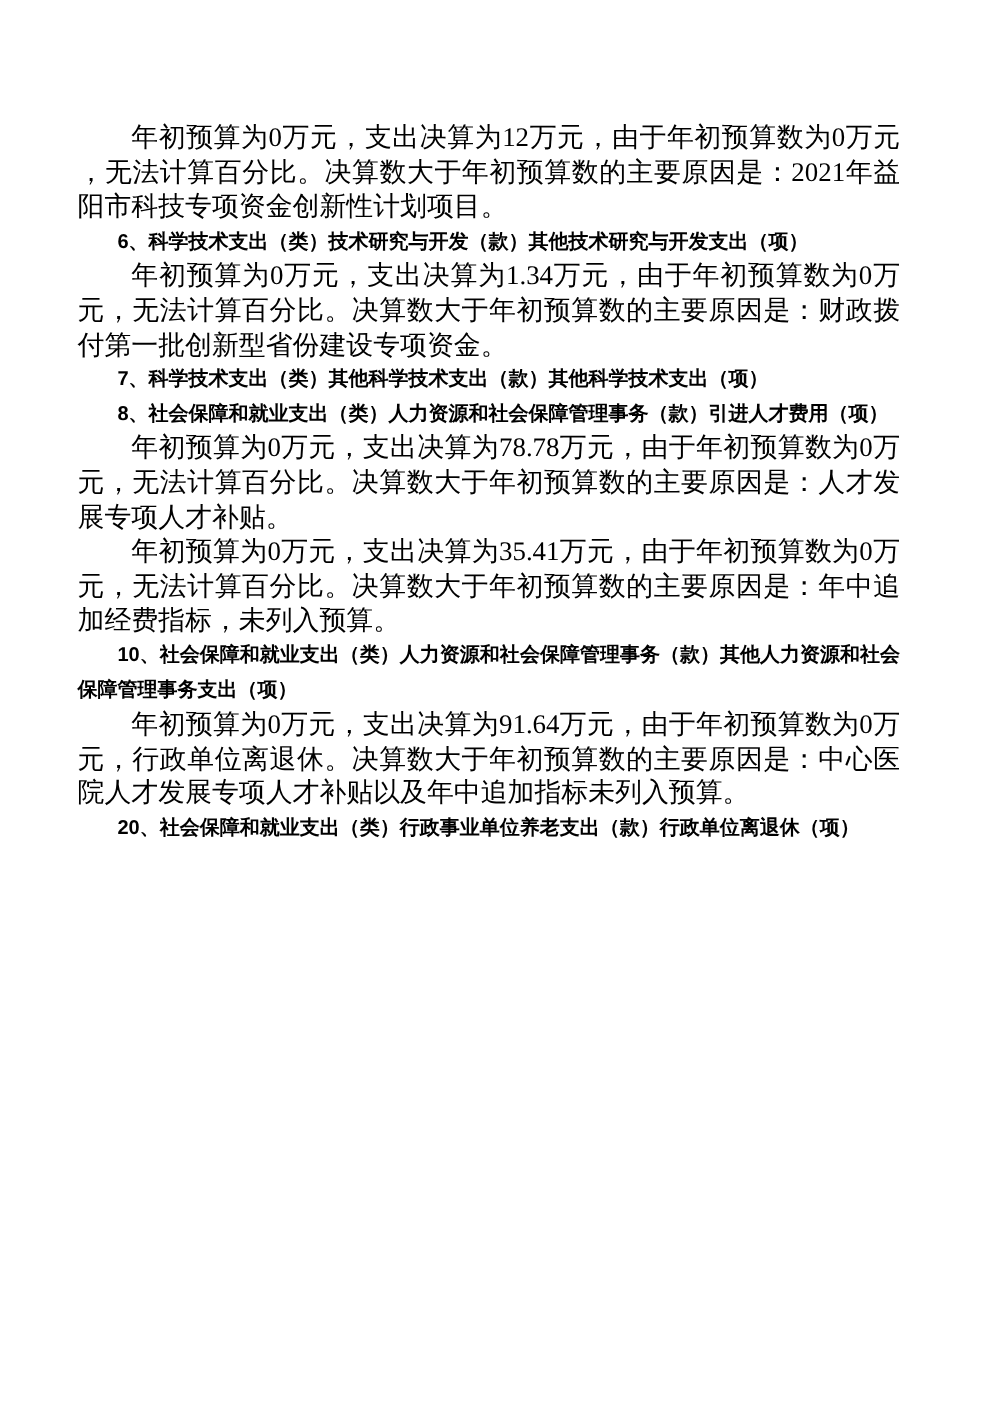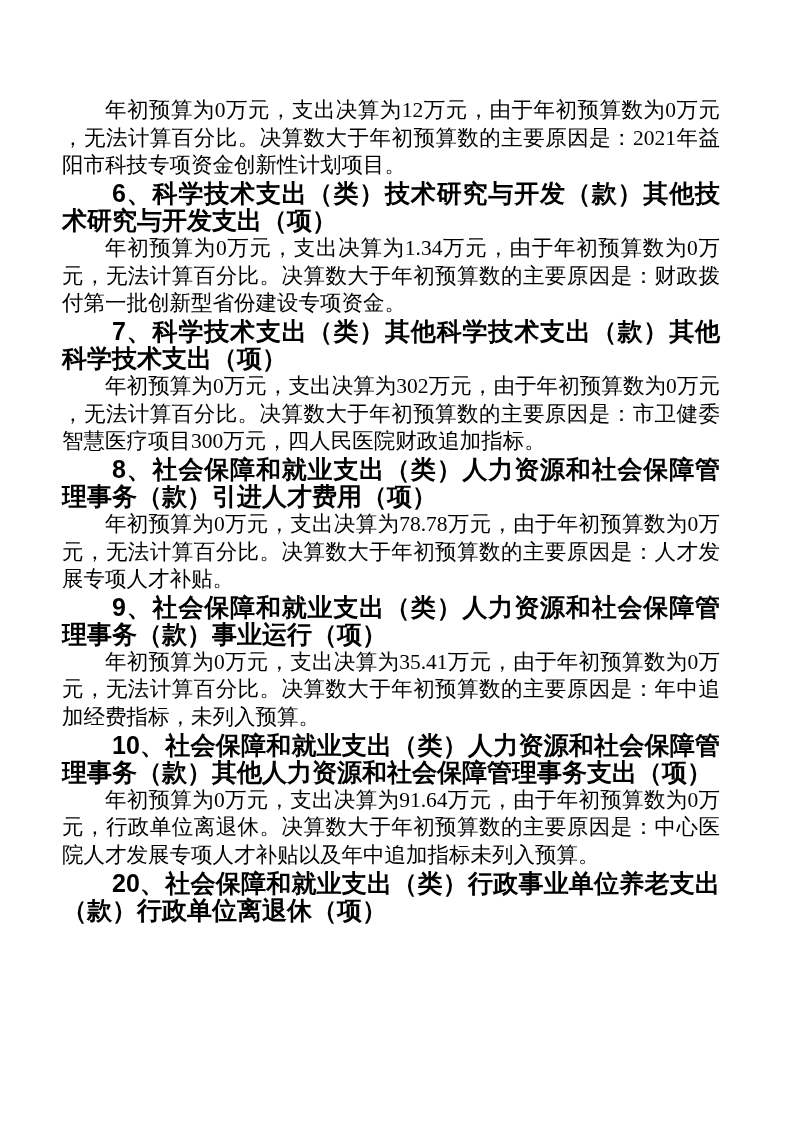--- a/index.html
+++ b/index.html
@@ -29,41 +29,39 @@
     text-justify: inter-ideograph;
     line-break: anywhere;
     word-break: break-all;
     text-indent: 2em;
     color: #000000;
   }
   .heading {
     margin: 0;
     font-family: "Liberation Sans", "DejaVu Sans", sans-serif;
     font-weight: bold;
-    font-size: 25px;
+    font-size: 16px;
     line-height: 27.6px;
     text-align: justify;
     text-justify: inter-ideograph;
     line-break: anywhere;
     word-break: break-all;
     text-indent: 2em;
     color: #000000;
   }
 </style>
 </head>
 <body>
 
 <div class="page">
   <div class="doc-body">
       <div class="para">年初预算为0万元，支出决算为12万元，由于年初预算数为0万元，无法计算百分比。决算数大于年初预算数的主要原因是：2021年益阳市科技专项资金创新性计划项目。</div>
       <div class="heading">6、科学技术支出（类）技术研究与开发（款）其他技术研究与开发支出（项）</div>
       <div class="para">年初预算为0万元，支出决算为1.34万元，由于年初预算数为0万元，无法计算百分比。决算数大于年初预算数的主要原因是：财政拨付第一批创新型省份建设专项资金。</div>
       <div class="heading">7、科学技术支出（类）其他科学技术支出（款）其他科学技术支出（项）</div>
-      <div class="para">年初预算为0万元，支出决算为302万元，由于年初预算数为0万元，无法计算百分比。决算数大于年初预算数的主要原因是：市卫健委智慧医疗项目300万元，四人民医院财政追加指标。</div>
       <div class="heading">8、社会保障和就业支出（类）人力资源和社会保障管理事务（款）引进人才费用（项）</div>
       <div class="para">年初预算为0万元，支出决算为78.78万元，由于年初预算数为0万元，无法计算百分比。决算数大于年初预算数的主要原因是：人才发展专项人才补贴。</div>
-      <div class="heading">9、社会保障和就业支出（类）人力资源和社会保障管理事务（款）事业运行（项）</div>
       <div class="para">年初预算为0万元，支出决算为35.41万元，由于年初预算数为0万元，无法计算百分比。决算数大于年初预算数的主要原因是：年中追加经费指标，未列入预算。</div>
       <div class="heading">10、社会保障和就业支出（类）人力资源和社会保障管理事务（款）其他人力资源和社会保障管理事务支出（项）</div>
       <div class="para">年初预算为0万元，支出决算为91.64万元，由于年初预算数为0万元，行政单位离退休。决算数大于年初预算数的主要原因是：中心医院人才发展专项人才补贴以及年中追加指标未列入预算。</div>
       <div class="heading">20、社会保障和就业支出（类）行政事业单位养老支出（款）行政单位离退休（项）</div>
     </div>
 </div>
 
 </body></html>

